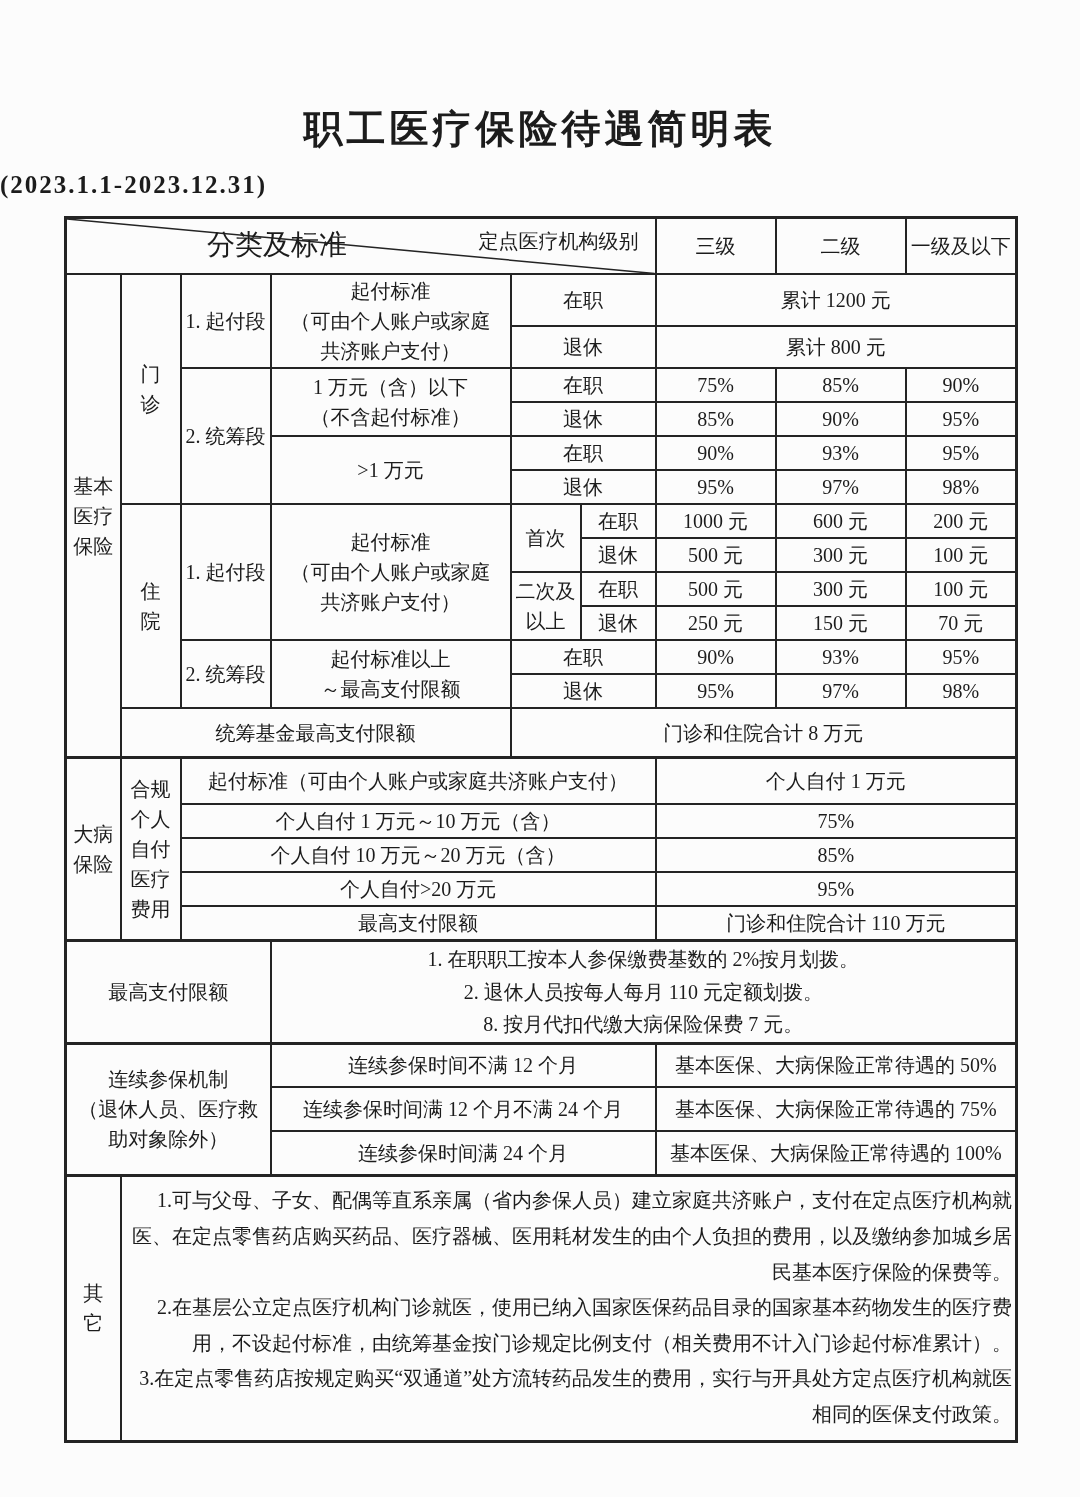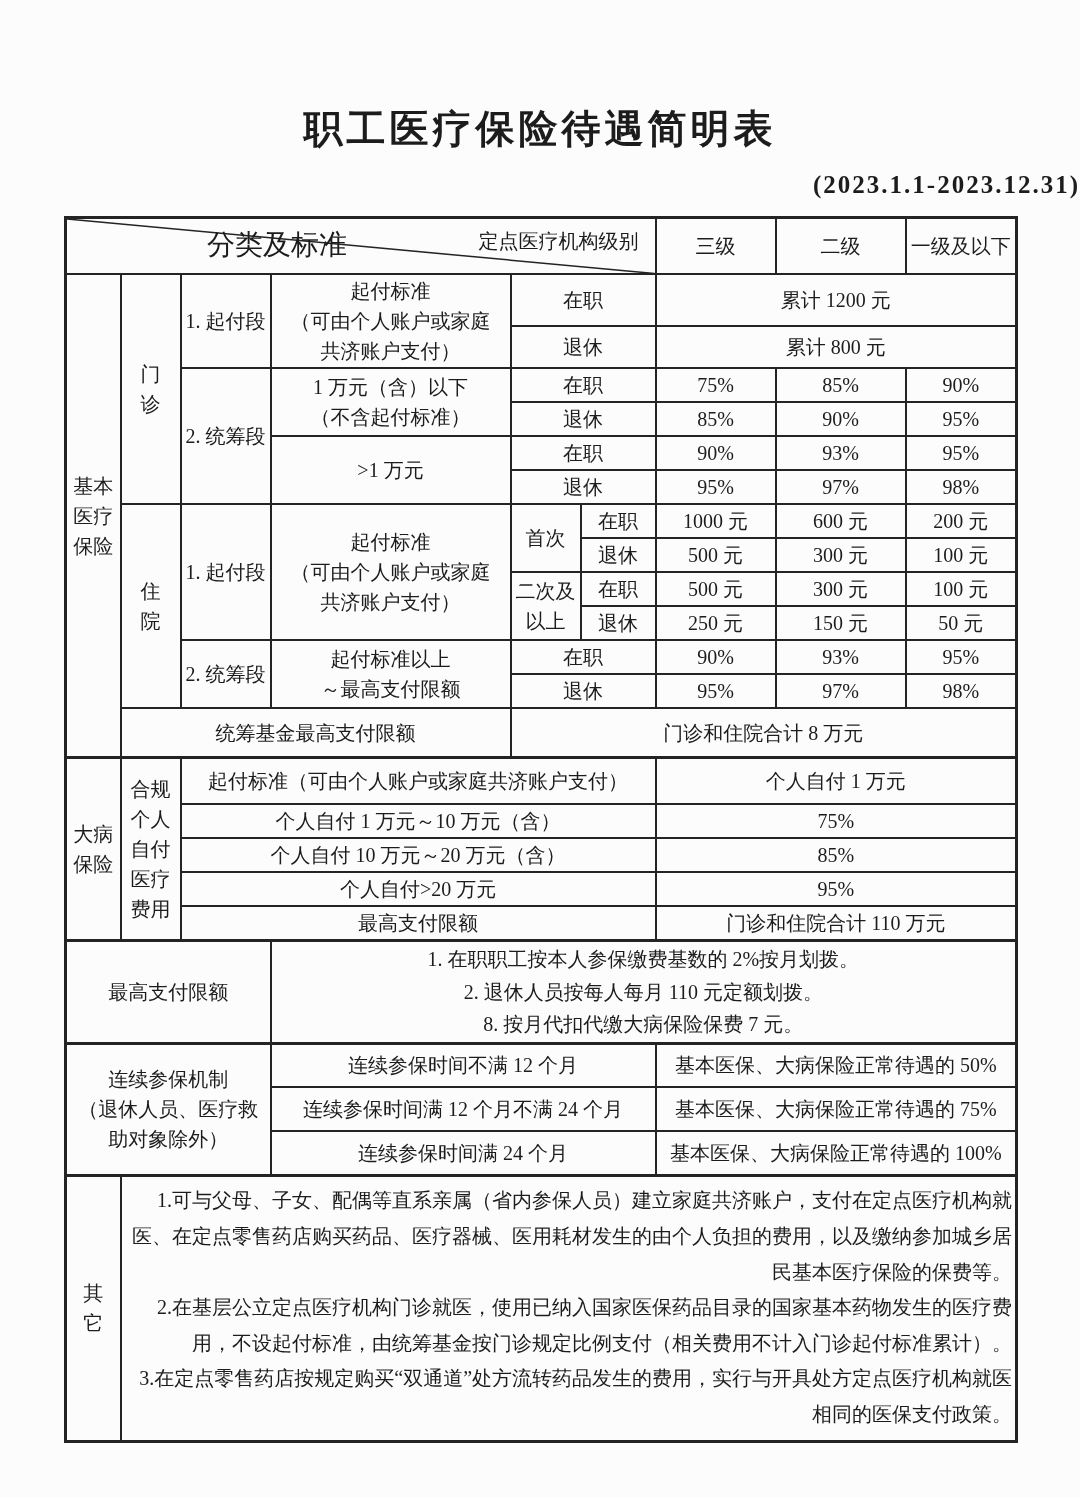--- a/index.html
+++ b/index.html
@@ -19,21 +19,21 @@
   .doc-title {
     padding-top: 108px;
     text-align: center;
     font-size: 39px;
     font-weight: bold;
     letter-spacing: 4px;
     line-height: 1.1;
   }
   .doc-subtitle {
     margin-top: 20px;
-    text-align: right;
+    text-align: left;
     font-size: 25px;
     font-weight: bold;
     letter-spacing: 2px;
   }
   table.main {
     border-collapse: collapse;
     table-layout: fixed;
     width: 951px;
     margin: 17px 0 0 64px;
     border: 3px solid #242424;
@@ -188,21 +188,21 @@
 以上</td>
       <td>在职</td>
       <td>500 元</td>
       <td>300 元</td>
       <td>100 元</td>
     </tr>
     <tr style="height:29px">
       <td>退休</td>
       <td>250 元</td>
       <td>150 元</td>
-      <td>50 元</td>
+      <td>70 元</td>
     </tr>
 
     <tr style="height:29px">
       <td rowspan="2">2. 统筹段</td>
       <td class="pre" rowspan="2">起付标准以上
 ～最高支付限额</td>
       <td colspan="2">在职</td>
       <td>90%</td>
       <td>93%</td>
       <td>95%</td>

